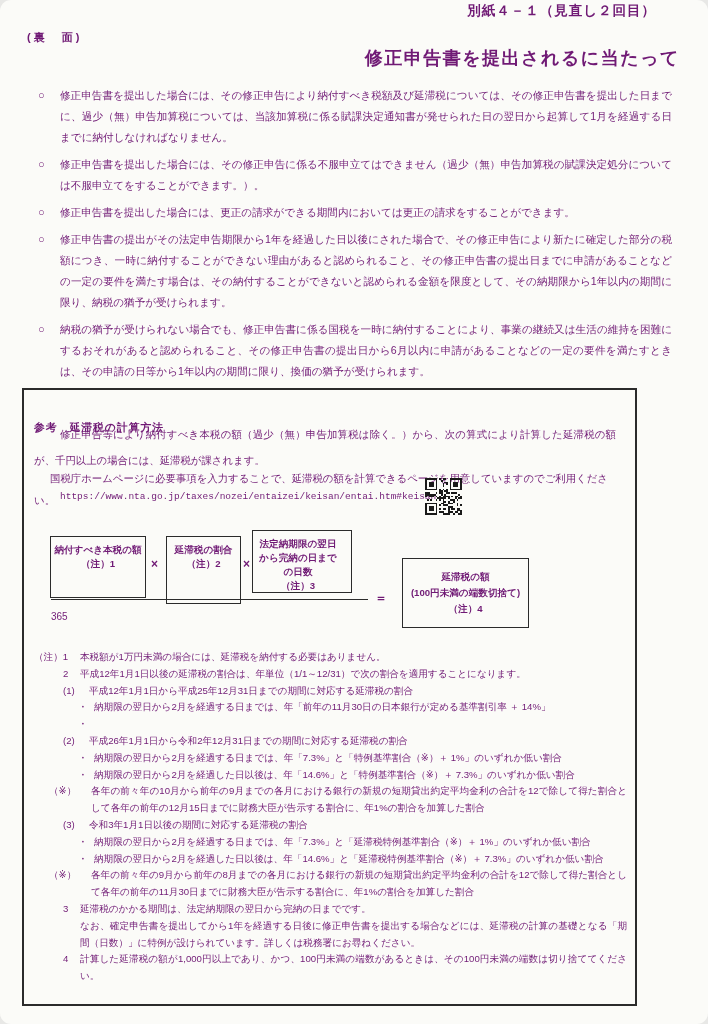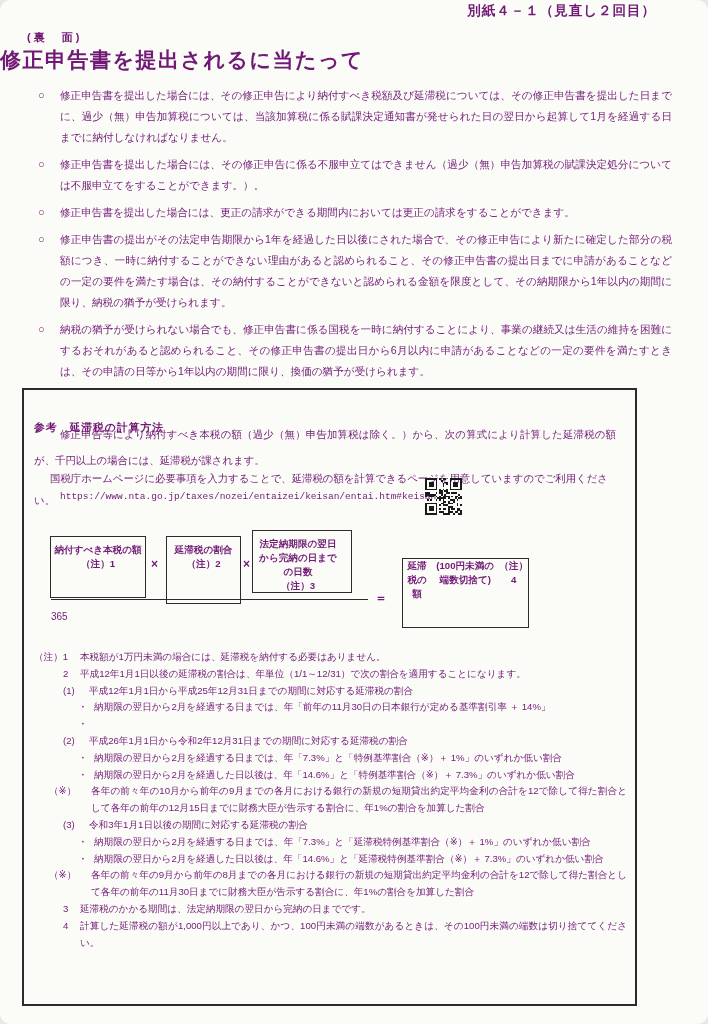--- a/index.html
+++ b/index.html
@@ -6,22 +6,22 @@
   .page{
     position:relative;width:708px;height:1024px;margin:0 auto;
     background:#fbfbf8;color:#701a75;
     font-family:"Liberation Sans","DejaVu Sans",sans-serif;
     overflow:hidden;
     border-radius:11px;
   }
   
   .back-label{position:absolute;left:27px;top:30px;font-size:11px;font-weight:bold;letter-spacing:3px;}
   .doc-number{position:absolute;top:2px;right:52px;font-size:13.5px;font-weight:bold;letter-spacing:1px;}
-  .title{position:absolute;top:46px;left:0;width:680px;text-align:left;
-         font-size:21px;font-weight:bold;letter-spacing:1.5px;}
+  .title{position:absolute;top:46px;left:0;width:680px;text-align:right;
+         font-size:18px;font-weight:bold;letter-spacing:1.5px;}
   
   .bullets{position:absolute;left:38px;top:85px;width:634px;}
   .bullet{display:flex;margin-bottom:6px;font-size:10.6px;line-height:21px;}
   .bullet .mark{flex:none;width:22px;font-size:11px;}
   .bullet .txt{flex:1;text-align:justify;}
   
   .ref-box{position:absolute;left:22px;top:388px;width:615px;height:618px;
            border:2px solid #2b2b2b;box-sizing:border-box;}
   .ref-heading{position:absolute;left:10px;top:11px;font-size:10.8px;font-weight:bold;letter-spacing:1px;margin-top:20px;}
   .ref-para1{position:absolute;left:10px;top:32px;width:582px;font-size:10.4px;
@@ -35,21 +35,21 @@
   .f-box{position:absolute;border:1.5px solid #2b2b2b;box-sizing:border-box;
          font-size:9.6px;font-weight:bold;text-align:center;line-height:14px;padding-top:6px;}
   .fb1{left:26px;top:146px;width:96px;height:62px;}
   .fb2{left:142px;top:146px;width:75px;height:68px;}
   .fb3{left:228px;top:140px;width:100px;height:63px;padding-left:4px;padding-right:12px;}
   .f-times{position:absolute;font-size:12px;font-weight:bold;}
   .ft1{left:127px;top:167px;} .ft2{left:219px;top:167px;}
   .f-line{position:absolute;left:27px;top:209px;width:317px;border-top:1.5px solid #2b2b2b;}
   .f-den{position:absolute;left:27px;top:221px;width:317px;text-align:left;font-size:10px;}
   .f-eq{position:absolute;left:351px;top:200px;font-size:12px;font-weight:bold;}
-  .f-result{left:378px;top:168px;width:127px;height:70px;display:flex;flex-direction:row;
+  .f-result{left:378px;top:168px;width:127px;height:70px;display:flex;flex-direction:column;
             justify-content:center;padding-top:0;gap:2px;}
   
   .notes{position:absolute;left:10px;top:259px;width:593px;font-size:9.6px;line-height:16.8px;}
   .note-row{display:flex;}
   .note-row .nm{flex:none;}
   .note-row .nt{flex:1;text-align:justify;}
   .l1 .nm{width:46px;box-sizing:border-box;}
   .l1.numonly .nm{padding-left:29px;}
   .l2{padding-left:29px;} .l2 .nm{width:26px;}
   .l3{padding-left:44px;} .l3 .nm{width:16px;}
@@ -389,20 +389,23 @@
         <span class="nt">納期限の翌日から2月を経過した日以後は、年「14.6%」と「延滞税特例基準割合（※）＋ 7.3%」のいずれか低い割合</span>
       </div>
       <div class="note-row l4">
         <span class="nm">（※）</span>
         <span class="nt">各年の前々年の9月から前年の8月までの各月における銀行の新規の短期貸出約定平均金利の合計を12で除して得た割合として各年の前年の11月30日までに財務大臣が告示する割合に、年1%の割合を加算した割合</span>
       </div>
       <div class="note-row l1 numonly">
         <span class="nm">3</span>
         <span class="nt">延滞税のかかる期間は、法定納期限の翌日から完納の日までです。</span>
       </div>
+      <div class="note-row cont">
+        <span class="nt">なお、確定申告書を提出してから1年を経過する日後に修正申告書を提出する場合などには、延滞税の計算の基礎となる「期間（日数）」に特例が設けられています。詳しくは税務署にお尋ねください。</span>
+      </div>
       <div class="note-row l1 numonly">
         <span class="nm">4</span>
         <span class="nt">計算した延滞税の額が1,000円以上であり、かつ、100円未満の端数があるときは、その100円未満の端数は切り捨ててください。</span>
       </div>
     </div>
   </div>
 
 </div>
 
 </body></html>

